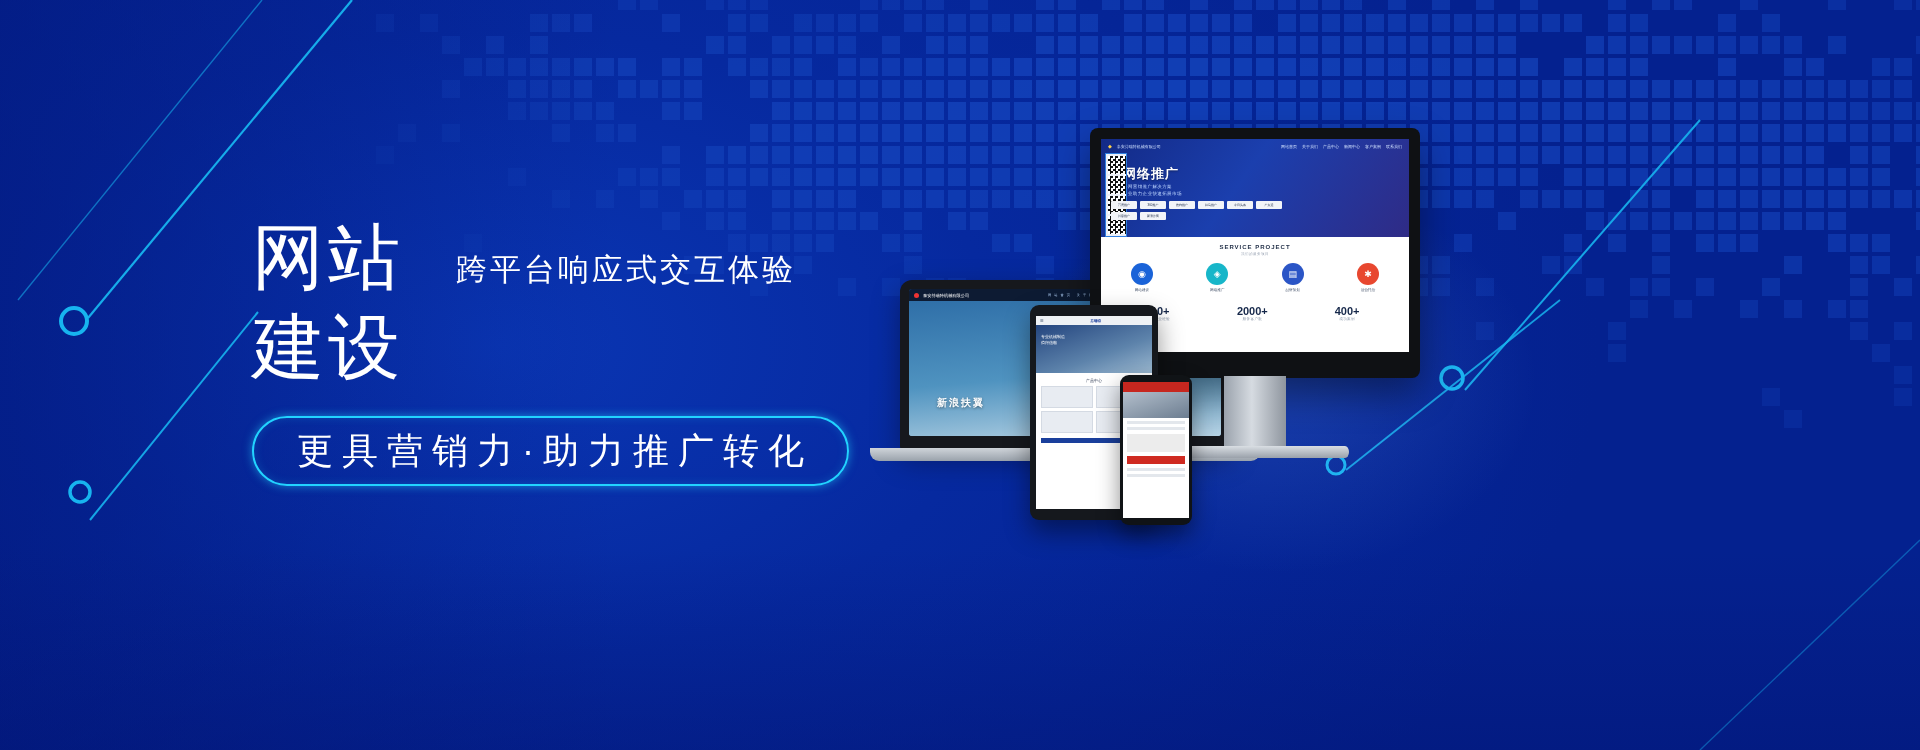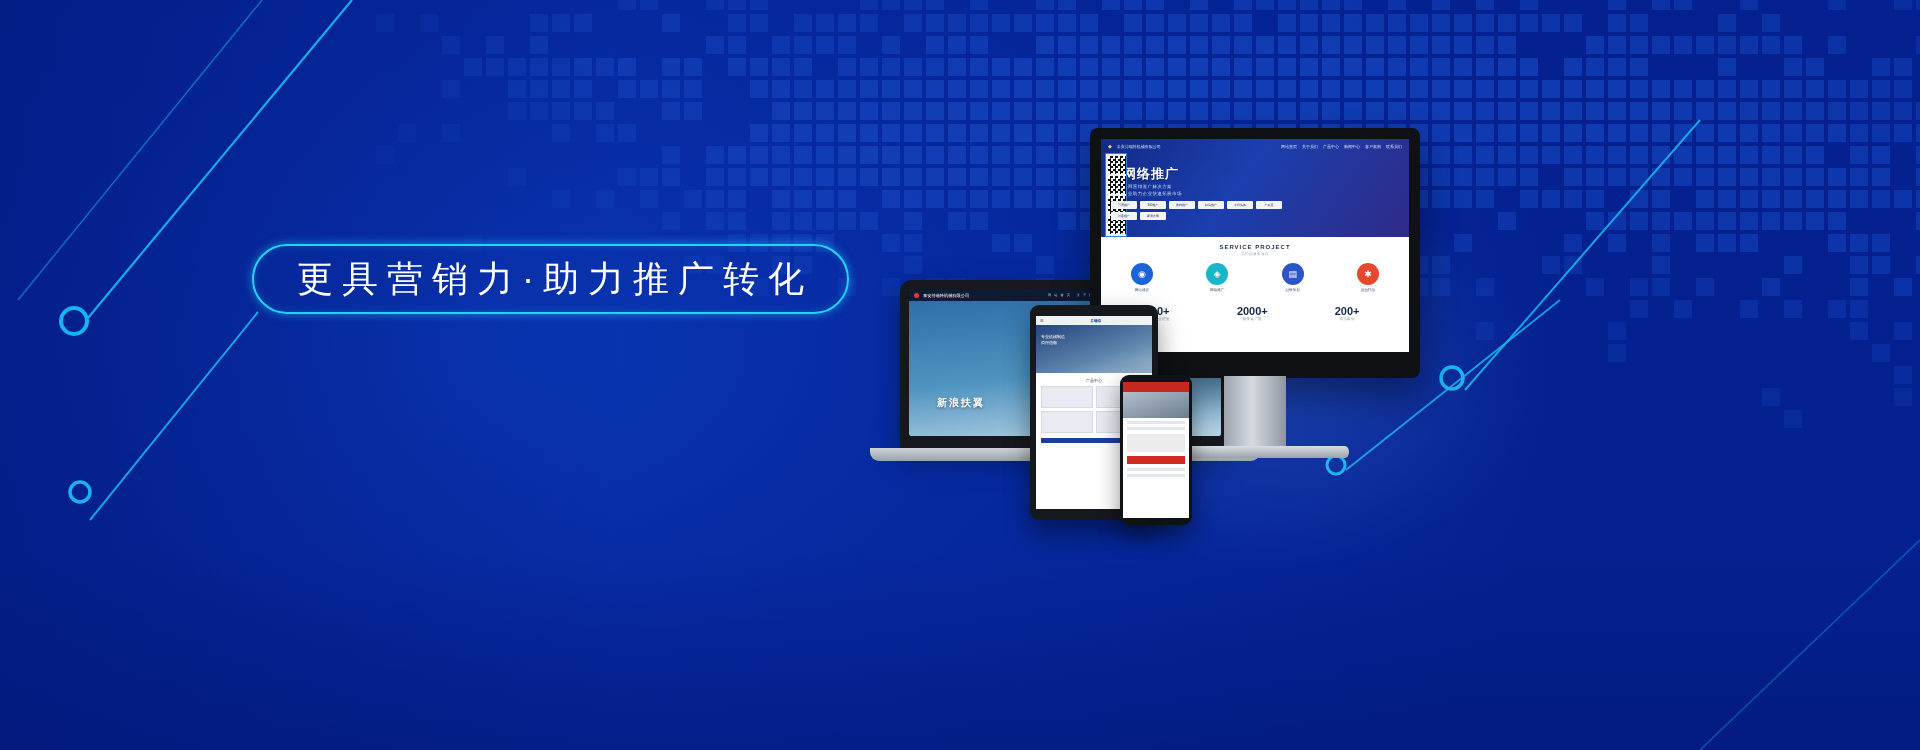--- a/index.html
+++ b/index.html
@@ -967,22 +967,27 @@
     <circle cx="80" cy="492" r="10" fill="none" stroke="#17b4ef" stroke-width="3.5"></circle>
     <line x1="1700" y1="120" x2="1465" y2="390" stroke="#17b4ef" stroke-width="2" opacity=".9"></line>
     <circle cx="1452" cy="378" r="11" fill="none" stroke="#17b4ef" stroke-width="3.5"></circle>
     <line x1="1560" y1="300" x2="1346" y2="470" stroke="#17b4ef" stroke-width="1.8" opacity=".85"></line>
     <circle cx="1336" cy="465" r="9" fill="none" stroke="#17b4ef" stroke-width="3"></circle>
     <line x1="1920" y1="540" x2="1700" y2="750" stroke="#17b4ef" stroke-width="1.4" opacity=".4"></line>
   </svg>
 
   <div class="copy">
 
+    <div class="headline-row">
+      <span class="headline-main">网站</span>
+      <span class="subtitle">跨平台响应式交互体验</span>
+    </div>
 
     <div class="headline-row2">
+      <span class="headline-main">建设</span>
     </div>
 
     <div class="tagline">
       <span class="tagline-text">更具营销力·助力推广转化</span>
     </div>
   </div>
 
   <div class="devices">
 
     <div class="screen-glow"></div>
@@ -1074,21 +1079,21 @@
           <div class="stats-row">
             <div class="stat">
               <div class="stat-num">10+</div>
               <div class="stat-lab">年行业经验</div>
             </div>
             <div class="stat">
               <div class="stat-num">2000+</div>
               <div class="stat-lab">服务客户数</div>
             </div>
             <div class="stat">
-              <div class="stat-num">200+</div>
+              <div class="stat-num">400+</div>
               <div class="stat-lab">成功案例</div>
             </div>
           </div>
 
           <div class="imac-chin"></div>
         </div>
       </div>
       <div class="imac-neck"></div>
       <div class="imac-foot"></div>
     </div>

